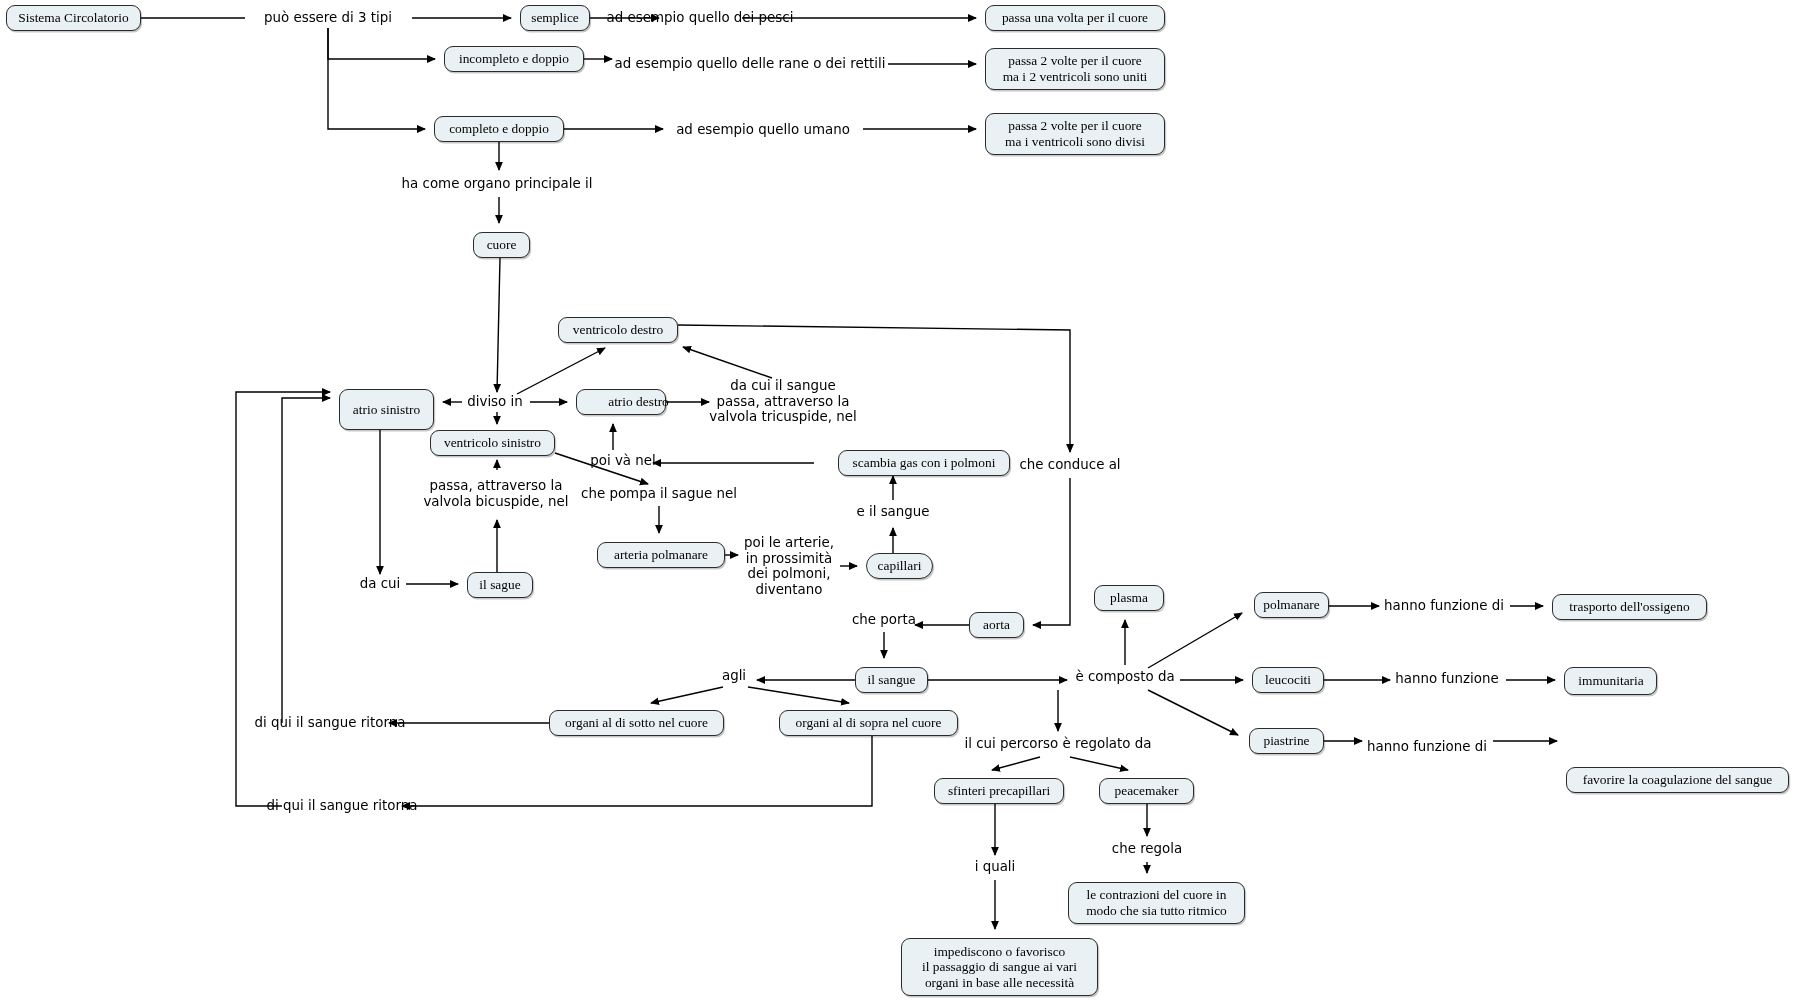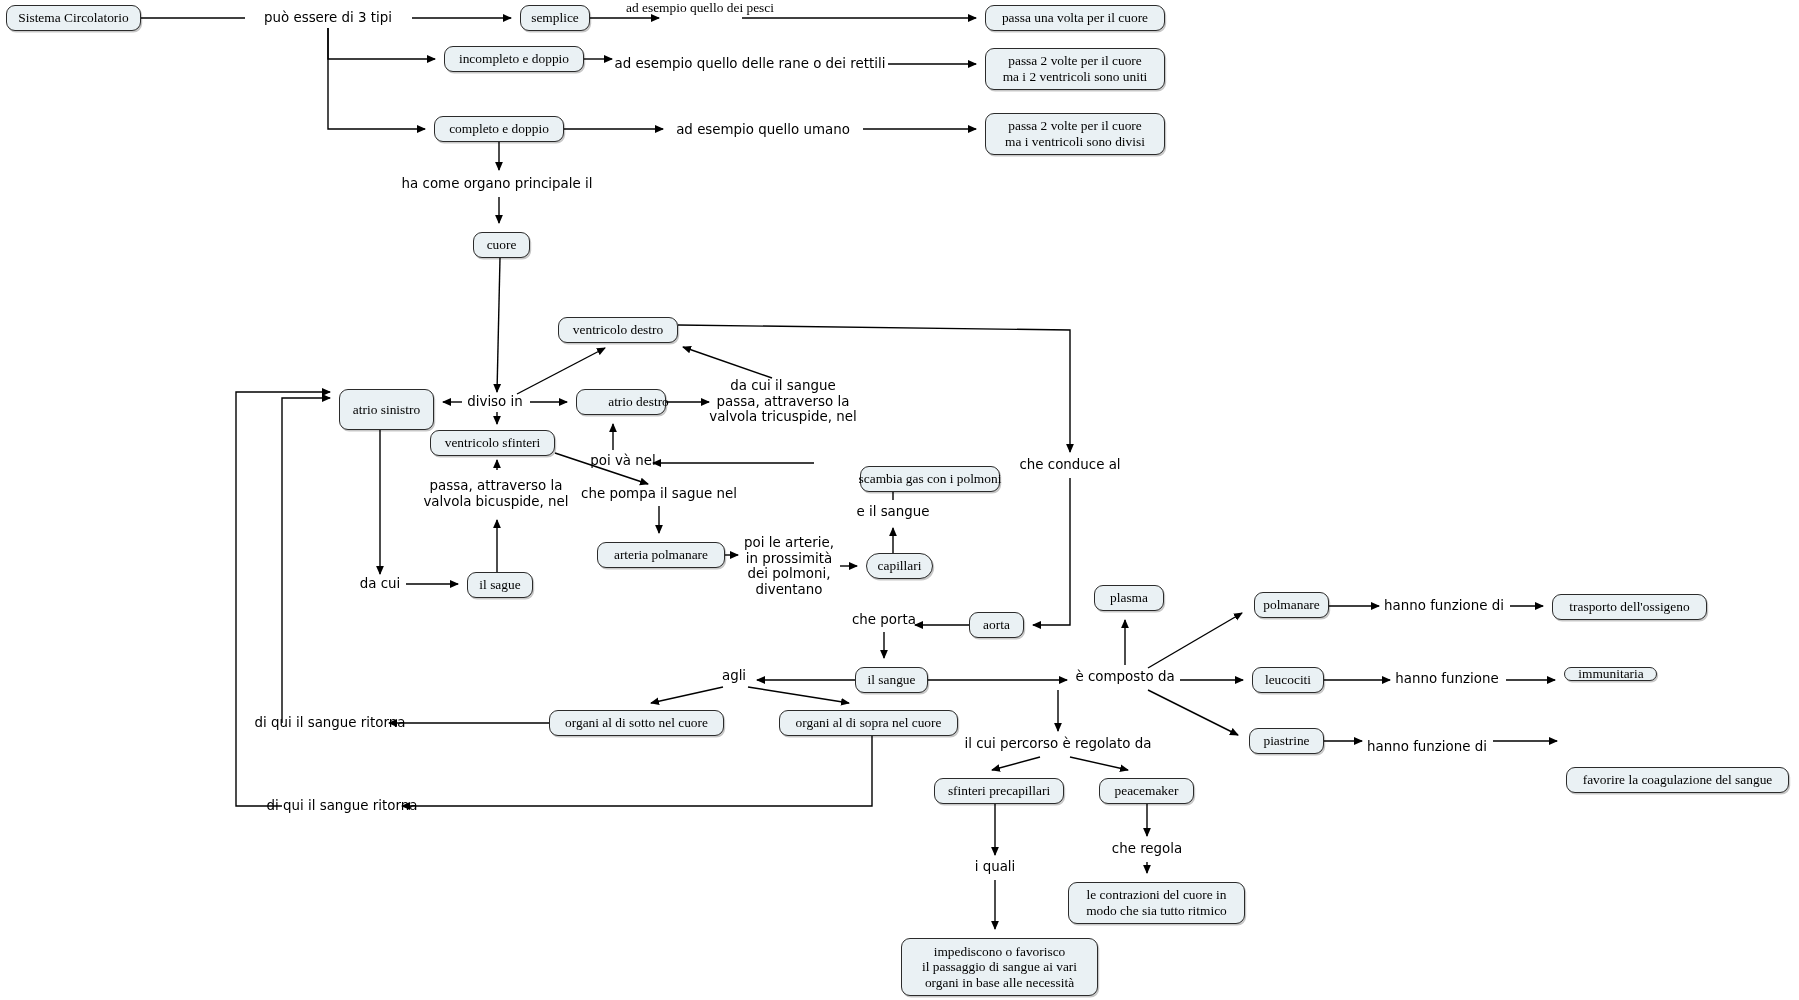--- a/index.html
+++ b/index.html
@@ -170,47 +170,47 @@
       <div class="node" style="left: 434px; top: 116px; width: 130px; height: 26px;">completo e doppio</div>
       <div class="node" style="left: 985px; top: 5px; width: 180px; height: 26px;">passa una volta per il cuore</div>
       <div class="node" style="left: 985px; top: 48px; width: 180px; height: 42px;">passa 2 volte per il cuore
 ma i 2 ventricoli sono uniti</div>
       <div class="node" style="left: 985px; top: 113px; width: 180px; height: 42px;">passa 2 volte per il cuore
 ma i ventricoli sono divisi</div>
       <div class="node" style="left: 473px; top: 232px; width: 57px; height: 26px;">cuore</div>
       <div class="node" style="left: 558px; top: 317px; width: 120px; height: 26px;">ventricolo destro</div>
       <div class="node" style="left: 339px; top: 389px; width: 95px; height: 41px;">atrio sinistro</div>
       <div class="node" style="left: 576px; top: 389px; width: 90px; height: 26px; padding-left: 44px;">atrio destro</div>
-      <div class="node" style="left: 430px; top: 430px; width: 125px; height: 26px;">ventricolo sfinteri</div>
-      <div class="node" style="left: 860px; top: 450px; width: 140px; height: 26px; margin-top: 16px;">scambia gas con i polmoni</div>
+      <div class="node" style="left: 430px; top: 430px; width: 125px; height: 26px;">ventricolo sinistro</div>
+      <div class="node" style="left: 838px; top: 450px; width: 172px; height: 26px;">scambia gas con i polmoni</div>
       <div class="node" style="left: 597px; top: 542px; width: 128px; height: 26px;">arteria polmanare</div>
       <div class="node" style="left: 866px; top: 553px; width: 67px; height: 26px; border-radius: 13px;">capillari</div>
       <div class="node" style="left: 467px; top: 572px; width: 66px; height: 26px;">il sague</div>
       <div class="node" style="left: 1094px; top: 585px; width: 70px; height: 26px;">plasma</div>
       <div class="node" style="left: 1254px; top: 592px; width: 75px; height: 26px;">polmanare</div>
       <div class="node" style="left: 969px; top: 612px; width: 55px; height: 26px;">aorta</div>
       <div class="node" style="left: 1552px; top: 594px; width: 155px; height: 26px;">trasporto dell'ossigeno</div>
       <div class="node" style="left: 855px; top: 667px; width: 73px; height: 26px;">il sangue</div>
       <div class="node" style="left: 1252px; top: 667px; width: 72px; height: 26px;">leucociti</div>
-      <div class="node" style="left: 1564px; top: 667px; width: 93px; height: 14px; padding-left: 10px;">immunitaria</div>
+      <div class="node" style="left: 1564px; top: 667px; width: 93px; height: 28px; padding-left: 10px;">immunitaria</div>
       <div class="node" style="left: 549px; top: 710px; width: 175px; height: 26px;">organi al di sotto nel cuore</div>
       <div class="node" style="left: 779px; top: 710px; width: 179px; height: 26px;">organi al di sopra nel cuore</div>
       <div class="node" style="left: 1249px; top: 728px; width: 75px; height: 26px;">piastrine</div>
       <div class="node" style="left: 1566px; top: 728px; width: 223px; height: 26px; margin-top: 39px;">favorire la coagulazione del sangue</div>
       <div class="node" style="left: 934px; top: 778px; width: 130px; height: 26px;">sfinteri precapillari</div>
       <div class="node" style="left: 1099px; top: 778px; width: 95px; height: 26px;">peacemaker</div>
       <div class="node" style="left: 1068px; top: 882px; width: 177px; height: 42px;">le contrazioni del cuore in
 modo che sia tutto ritmico</div>
       <div class="node" style="left: 901px; top: 938px; width: 197px; height: 58px;">impediscono o favorisco
 il passaggio di sangue ai vari
 organi in base alle necessità</div>
     </div>
   <div id="labels-layer">
       <div class="label" style="left: 328px; top: 18px;">può essere di 3 tipi</div>
-      <div class="label" style="left: 700px; top: 8px; font-family: Liberation Serif, serif;">ad esempio quello dei pesci</div>
+      <div class="label" style="left: 700px; top: 18px;">ad esempio quello dei pesci</div>
       <div class="label" style="left: 750px; top: 64px;">ad esempio quello delle rane o dei rettili</div>
       <div class="label" style="left: 763px; top: 130px;">ad esempio quello umano</div>
       <div class="label" style="left: 497px; top: 184px;">ha come organo principale il</div>
       <div class="label" style="left: 495px; top: 402px;">diviso in</div>
       <div class="label" style="left: 783px; top: 401px;">da cui il sangue
 passa, attraverso la
 valvola tricuspide, nel</div>
       <div class="label" style="left: 623px; top: 461px;">poi và nel</div>
       <div class="label" style="left: 659px; top: 494px;">che pompa il sague nel</div>
       <div class="label" style="left: 496px; top: 494px;">passa, attraverso la

